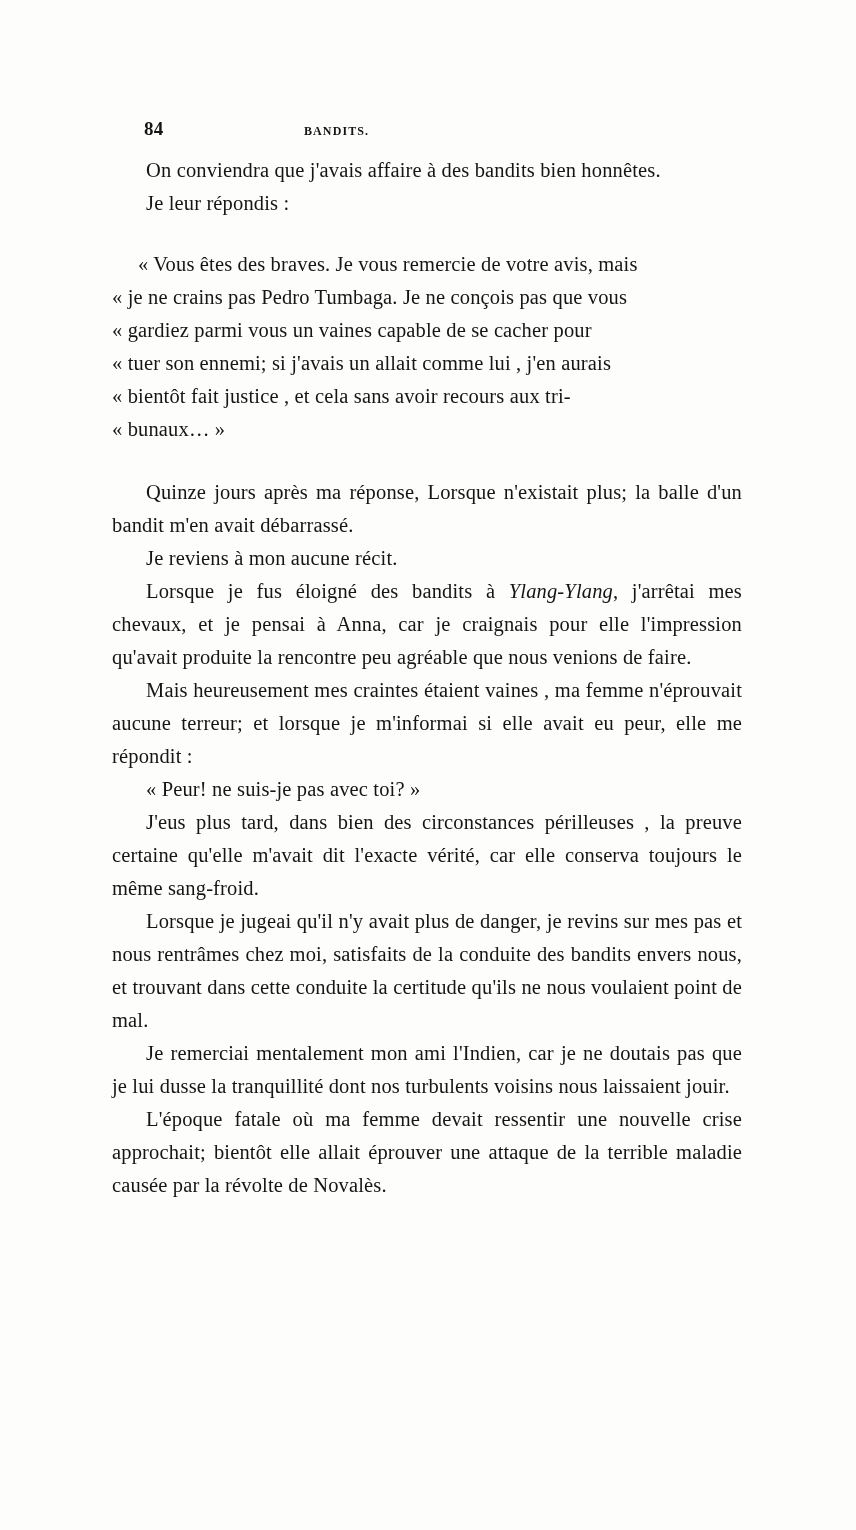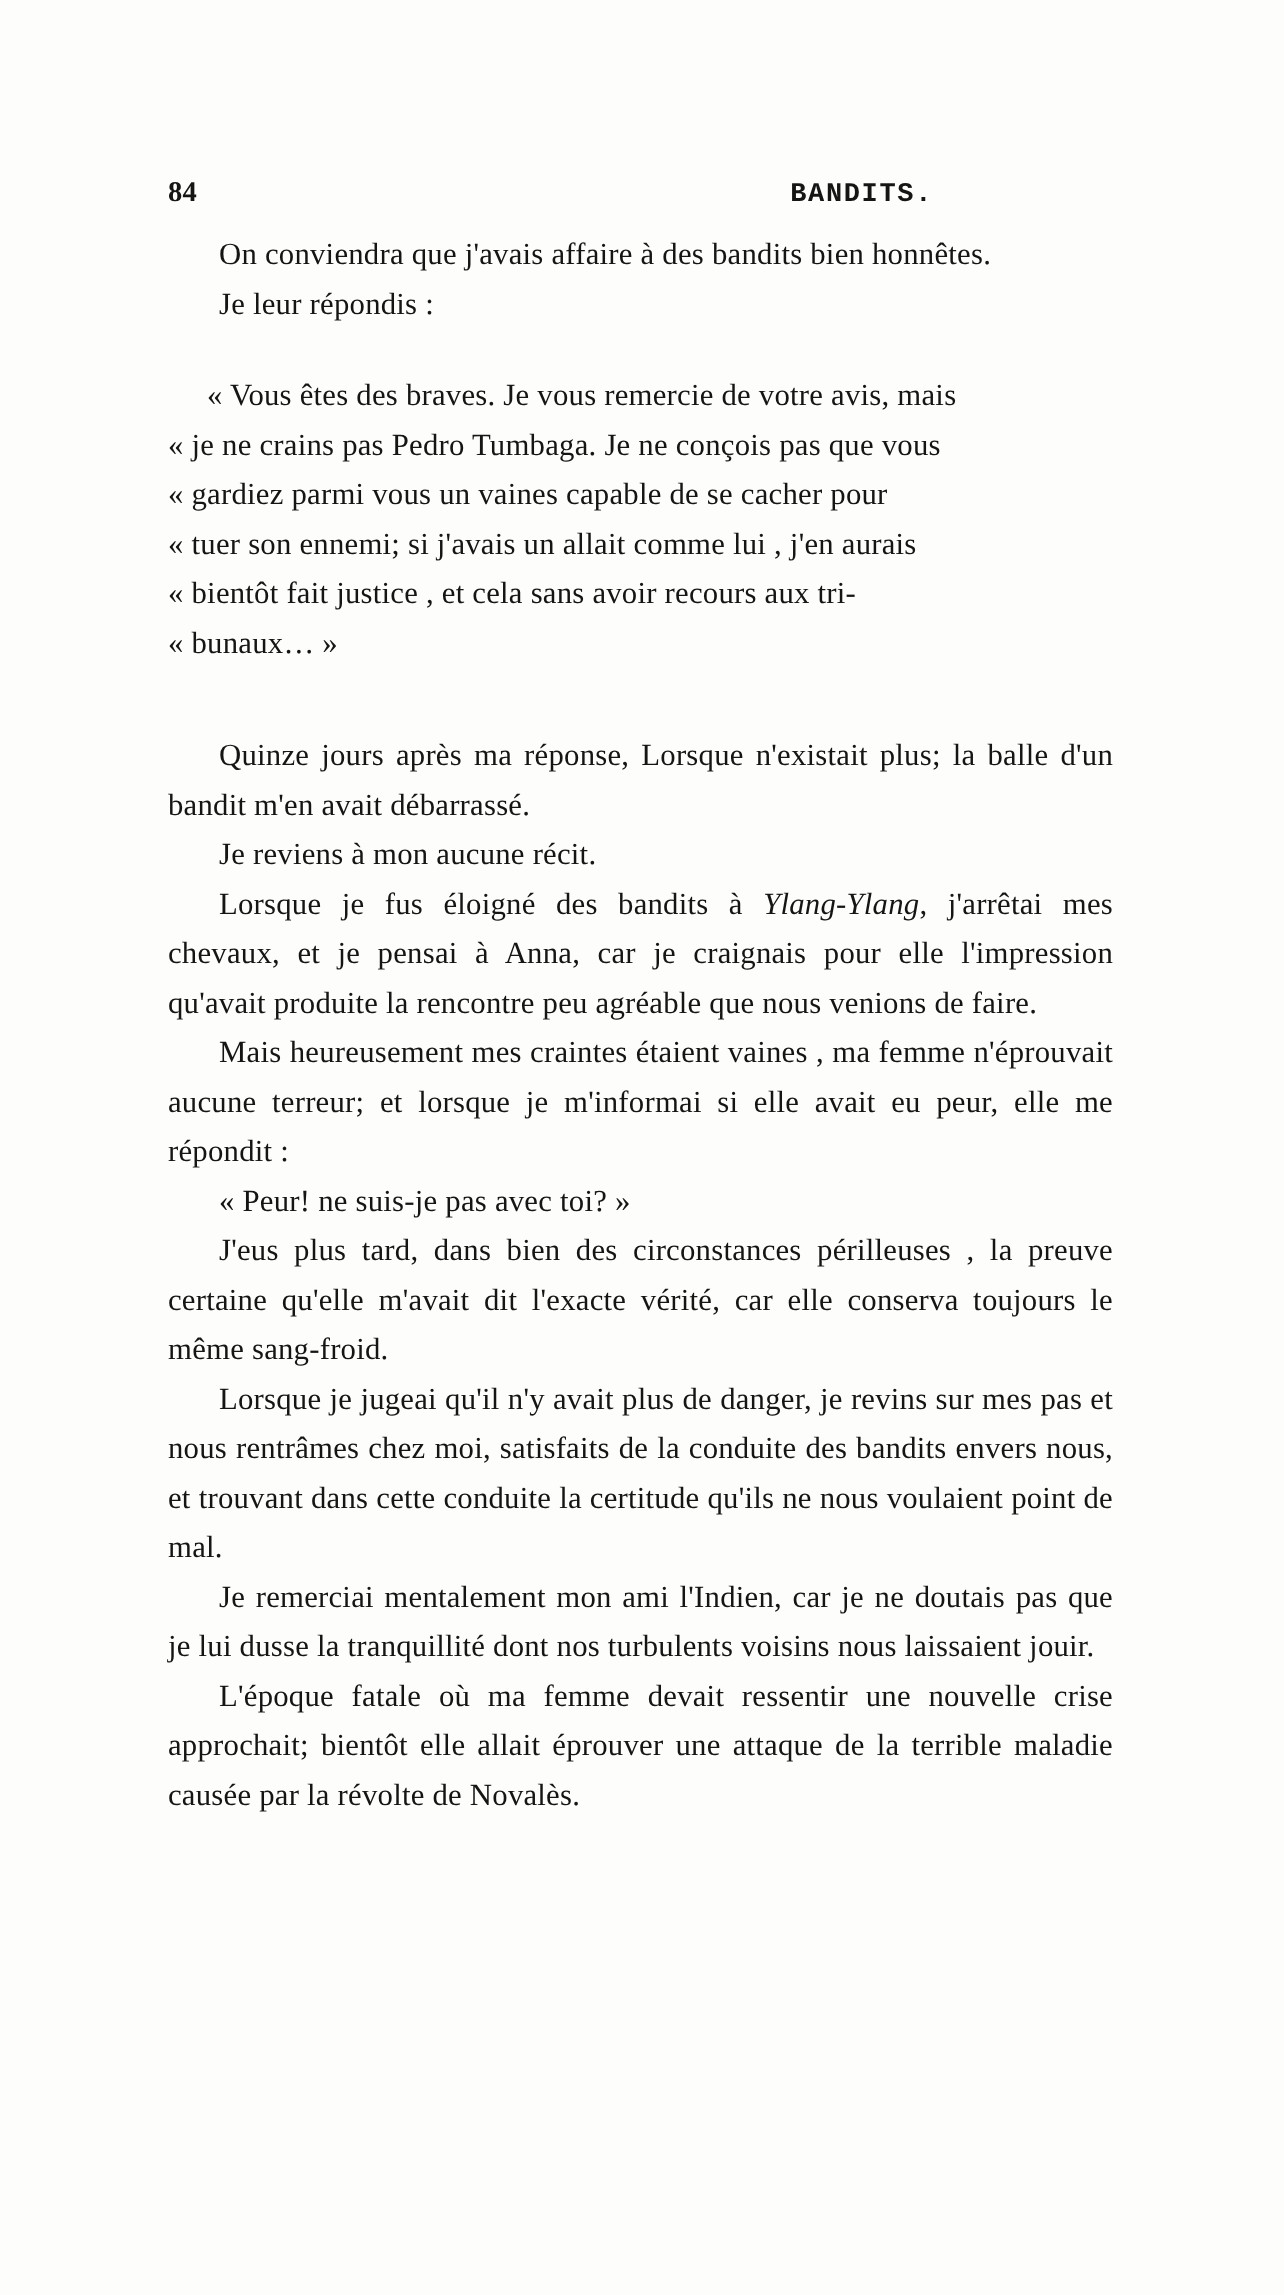--- a/index.html
+++ b/index.html
@@ -26,50 +26,50 @@
     position: absolute;
     left: 112px;
     top: 118px;
     width: 630px;
   }
   .header-row {
     display: flex;
     align-items: baseline;
     margin-bottom: 14px;
     height: 22px;
+    margin-left: 32px;
   }
   .folio {
     font-size: 19px;
     font-weight: bold;
     letter-spacing: 0.2px;
     width: 160px;
   }
   .running-head {
     flex: 1;
-    text-align: right;
-    font-size: 18px;
+    text-align: left;
+    font-size: 12px;
     font-weight: bold;
     letter-spacing: 1.1px;
     margin-right: 120px;
-    font-family: Liberation Mono, monospace;
   }
   p {
     margin: 0;
     font-size: 20.5px;
     line-height: 33px;
     text-align: justify;
     text-justify: inter-word;
     letter-spacing: 0.15px;
   }
   p.indent {
     text-indent: 34px;
   }
   .quote-block {
     margin-top: 28px;
-    margin-bottom: 42px;
+    margin-bottom: 30px;
   }
   .quote-block p {
     text-indent: 0;
   }
   .quote-block p.first {
     text-indent: 26px;
   }
   em {
     font-style: italic;
   }

